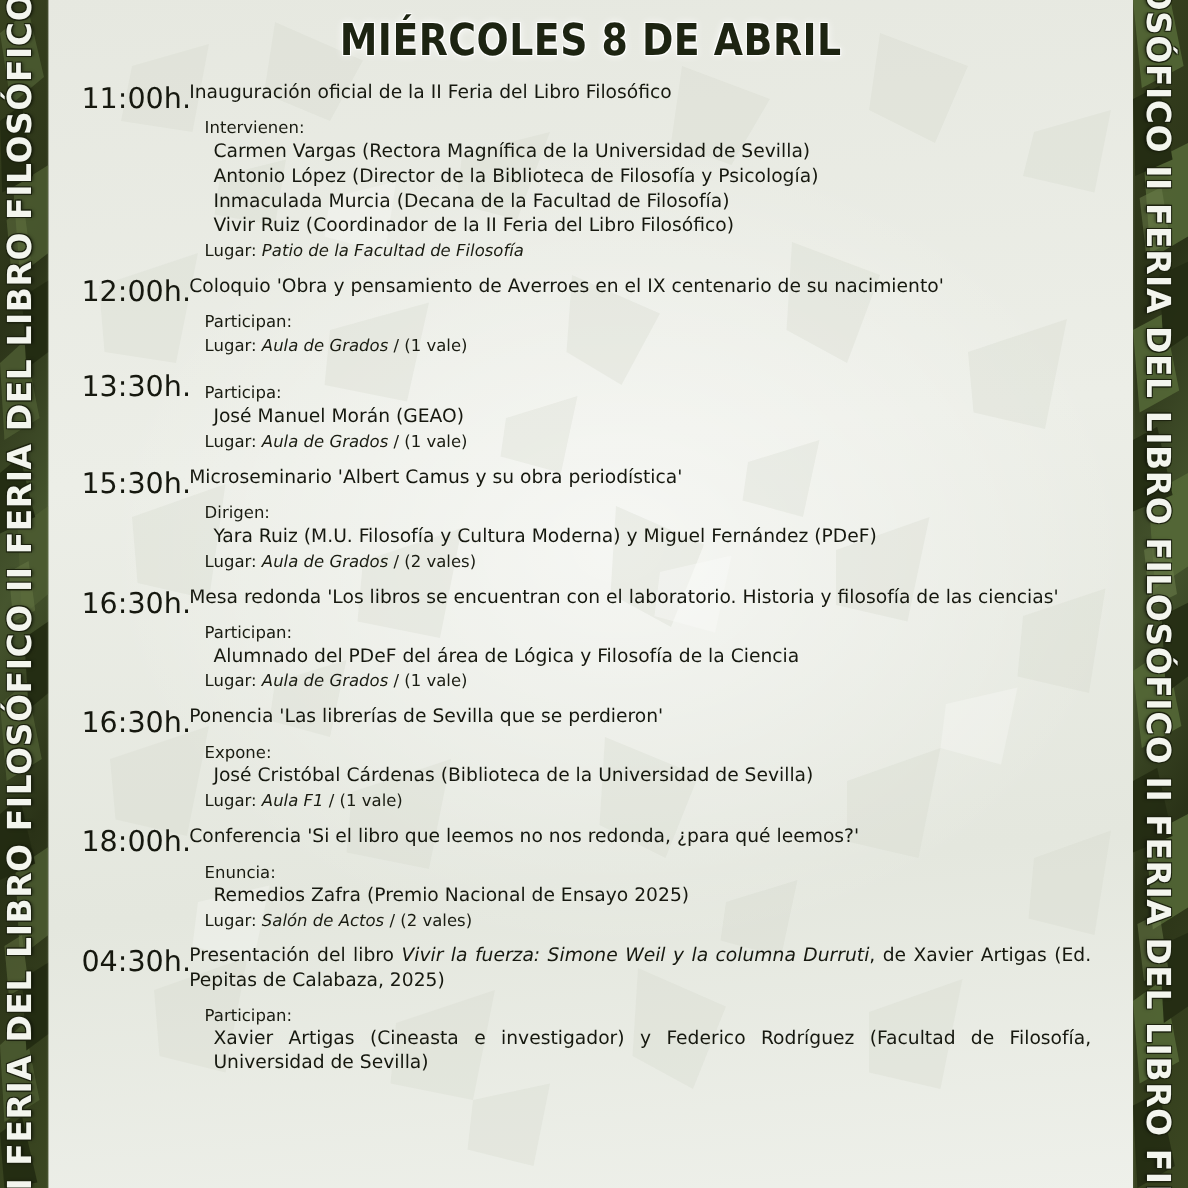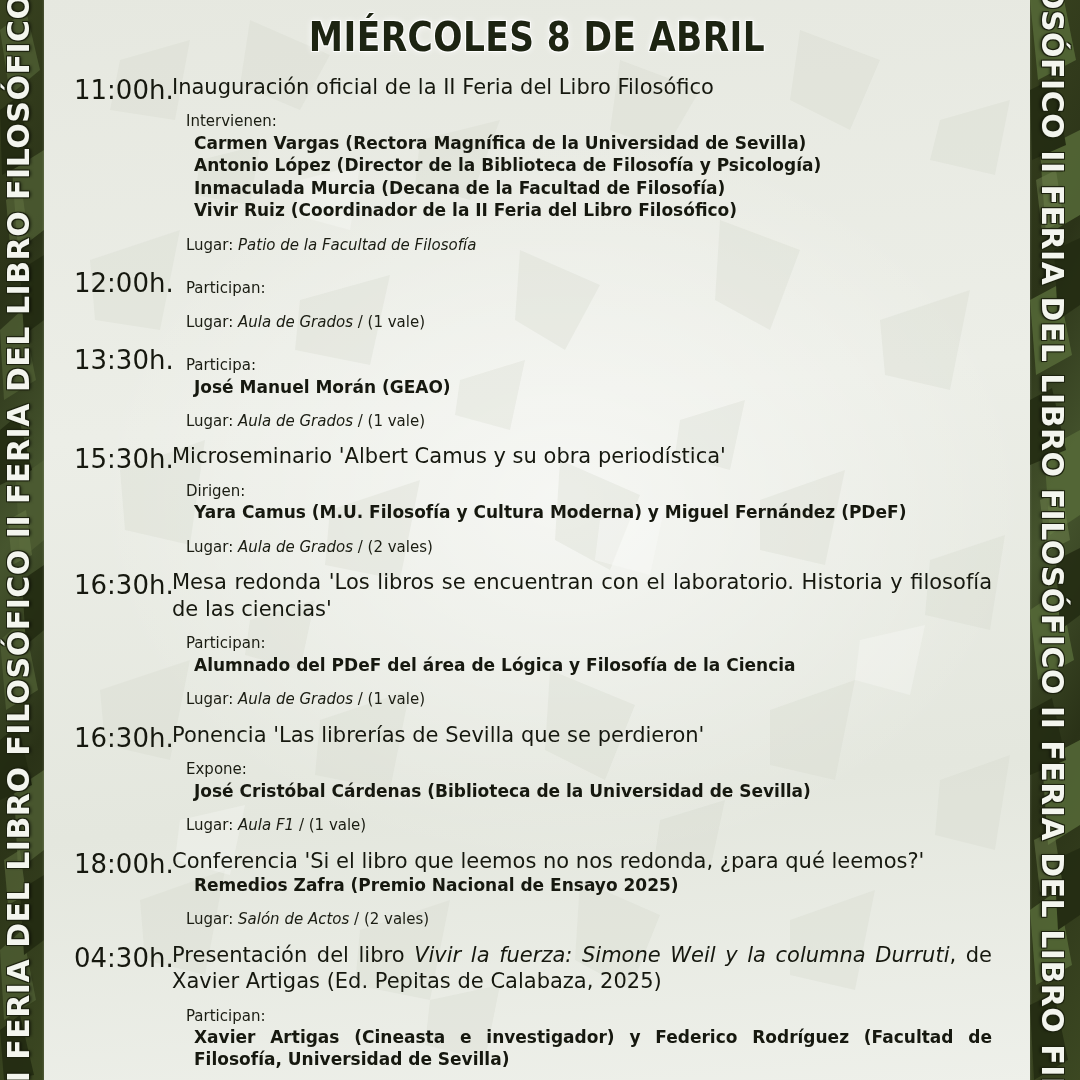--- a/index.html
+++ b/index.html
@@ -144,21 +144,21 @@
     padding-top: 0px;
   }
 
   .event-body {
     flex: 1 1 auto;
     padding-left: 8px;
     min-width: 0;
   }
 
   .event-title {
-    font-size: 21px;
+    font-size: 17px;
     line-height: 1.26;
     color: #16180f;
     text-align: justify;
     text-align-last: left;
   }
   .event-title .ital { font-style: italic; }
 
   .event-role {
     font-size: 15px;
     line-height: 1.3;
@@ -168,29 +168,28 @@
   }
 
   .event-people {
     font-size: 17px;
     line-height: 1.26;
     color: #16180f;
     padding-left: 22px;
     text-align: justify;
     text-align-last: left;
     margin-top: 1px;
-    font-weight: bold;
   }
 
   .event-place {
     font-size: 15px;
     line-height: 1.3;
     color: #1a1c12;
     padding-left: 14px;
-    margin-top: 14px;
+    margin-top: 2px;
   }
   .event-place .venue { font-style: italic; }
 </style>
 </head>
 <body>
 
 <div class="poster">
 
   <svg class="bg-texture" viewBox="0 0 1080 1080" preserveAspectRatio="none" aria-hidden="true">
     <g fill="#d3d7cb" opacity="0.55">
@@ -307,38 +306,39 @@
             <div class="event-people">Carmen Vargas (Rectora Magnífica de la Universidad de Sevilla)</div>
             <div class="event-people">Antonio López (Director de la Biblioteca de Filosofía y Psicología)</div>
             <div class="event-people">Inmaculada Murcia (Decana de la Facultad de Filosofía)</div>
             <div class="event-people">Vivir Ruiz (Coordinador de la II Feria del Libro Filosófico)</div>
             <div class="event-place"><span>Lugar: </span><span class="venue">Patio de la Facultad de Filosofía</span></div>
           </div>
         </div>
         <div class="event">
           <div class="event-time">12:00h.</div>
           <div class="event-body">
+            <div class="event-title">Coloquio 'Obra y pensamiento de Averroes en el IX centenario de su nacimiento'</div>
             <div class="event-role">Participan:</div>
             <div class="event-place"><span>Lugar: </span><span class="venue">Aula de Grados</span><span> / (1 vale)</span></div>
           </div>
         </div>
         <div class="event">
           <div class="event-time">13:30h.</div>
           <div class="event-body">
             <div class="event-role">Participa:</div>
             <div class="event-people">José Manuel Morán (GEAO)</div>
             <div class="event-place"><span>Lugar: </span><span class="venue">Aula de Grados</span><span> / (1 vale)</span></div>
           </div>
         </div>
         <div class="event">
           <div class="event-time">15:30h.</div>
           <div class="event-body">
             <div class="event-title">Microseminario 'Albert Camus y su obra periodística'</div>
             <div class="event-role">Dirigen:</div>
-            <div class="event-people">Yara Camus (M.U. Filosofía y Cultura Moderna) y Miguel Fernández (PDeF)</div>
+            <div class="event-people">Yara Ruiz (M.U. Filosofía y Cultura Moderna) y Miguel Fernández (PDeF)</div>
             <div class="event-place"><span>Lugar: </span><span class="venue">Aula de Grados</span><span> / (2 vales)</span></div>
           </div>
         </div>
         <div class="event">
           <div class="event-time">16:30h.</div>
           <div class="event-body">
             <div class="event-title">Mesa redonda 'Los libros se encuentran con el laboratorio. Historia y filosofía de las ciencias'</div>
             <div class="event-role">Participan:</div>
             <div class="event-people">Alumnado del PDeF del área de Lógica y Filosofía de la Ciencia</div>
             <div class="event-place"><span>Lugar: </span><span class="venue">Aula de Grados</span><span> / (1 vale)</span></div>
@@ -350,20 +350,21 @@
             <div class="event-title">Ponencia 'Las librerías de Sevilla que se perdieron'</div>
             <div class="event-role">Expone:</div>
             <div class="event-people">José Cristóbal Cárdenas (Biblioteca de la Universidad de Sevilla)</div>
             <div class="event-place"><span>Lugar: </span><span class="venue">Aula F1 </span><span> / (1 vale)</span></div>
           </div>
         </div>
         <div class="event">
           <div class="event-time">18:00h.</div>
           <div class="event-body">
             <div class="event-title">Conferencia 'Si el libro que leemos no nos redonda, ¿para qué leemos?'</div>
+            <div class="event-role">Enuncia:</div>
             <div class="event-people">Remedios Zafra (Premio Nacional de Ensayo 2025)</div>
             <div class="event-place"><span>Lugar: </span><span class="venue">Salón de Actos </span><span> / (2 vales)</span></div>
           </div>
         </div>
         <div class="event">
           <div class="event-time">04:30h.</div>
           <div class="event-body">
             <div class="event-title"><span>Presentación del libro </span><span class="ital">Vivir la fuerza: Simone Weil y la columna Durruti</span><span>, de Xavier Artigas (Ed. Pepitas de Calabaza, 2025)</span></div>
             <div class="event-role">Participan:</div>
             <div class="event-people">Xavier Artigas (Cineasta e investigador) y Federico Rodríguez (Facultad de Filosofía, Universidad de Sevilla)</div>

